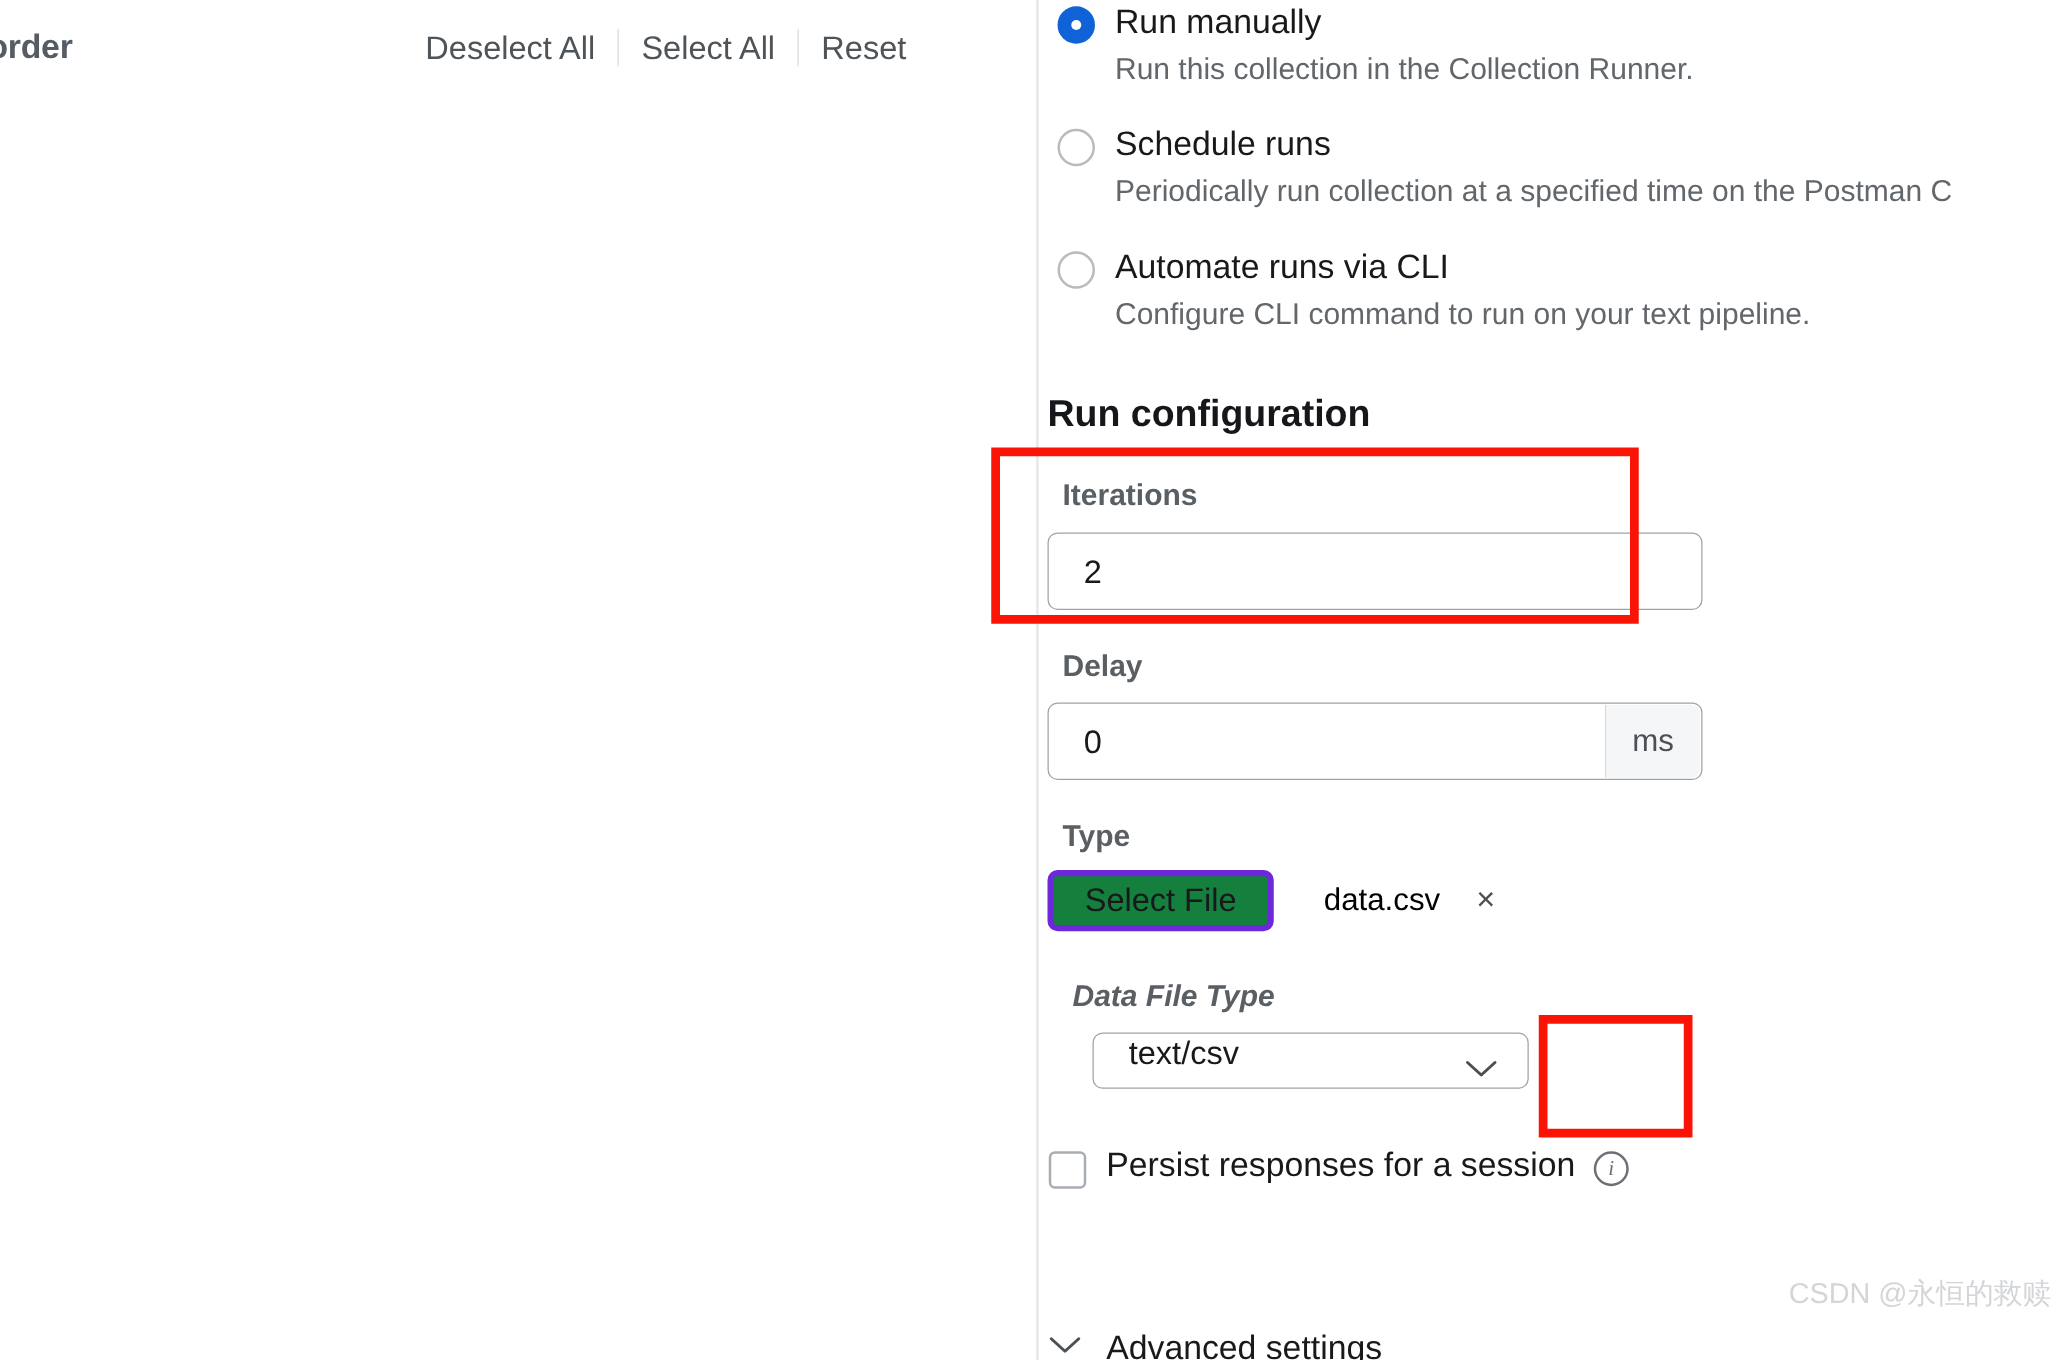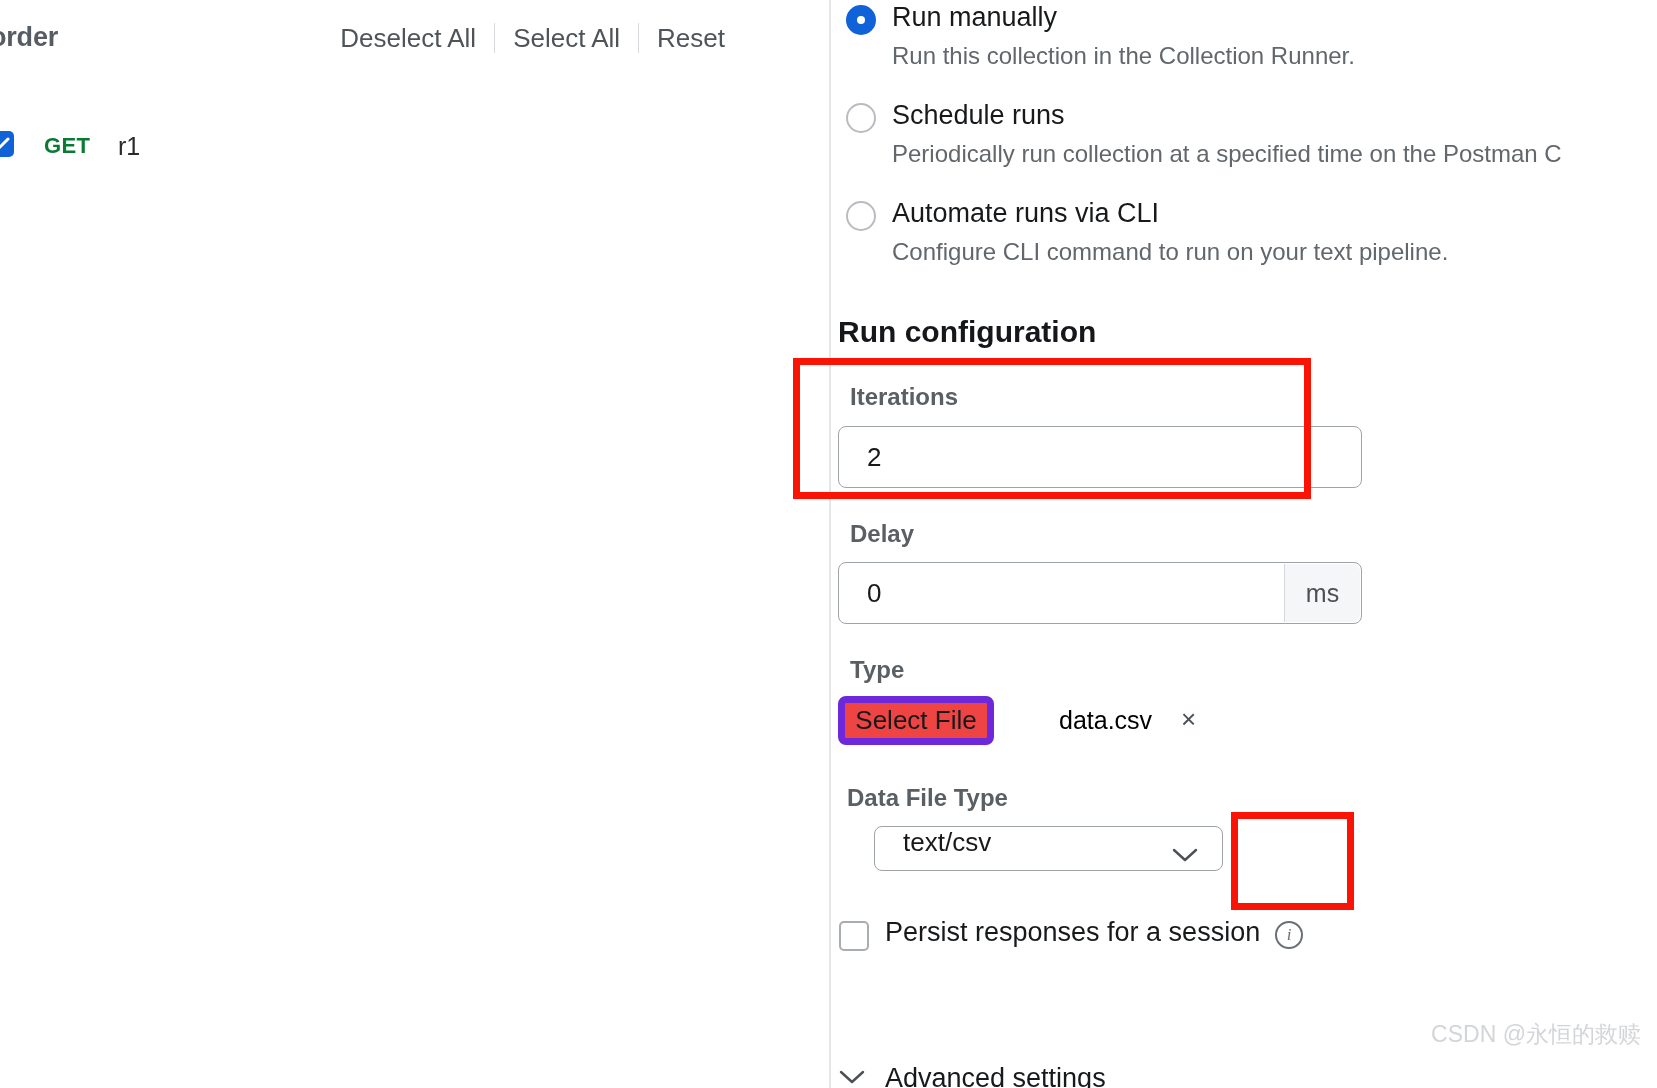--- a/index.html
+++ b/index.html
@@ -221,24 +221,24 @@
   #delay-input {
     left: 7px; top: 562px;
     width: 524px; height: 62px;
   }
 
   
   #data-label { left: 7px; top: 656px; }
   #select-file-button {
     position: absolute;
     left: 7px; top: 696px;
-    width: 156px; height: 49px;
-    border: 7px solid #6d28d9;
+    width: 181px; height: 49px;
+    border: 5px solid #6d28d9;
     border-radius: 8px;
-    background: #ef4444;
+    background: #15803d;
     display: flex;
     align-items: center;
     justify-content: center;
     font-size: 26px;
     color: #17191b;
     cursor: pointer;
   }
   #data-file-name {
     position: absolute;
     left: 228px; top: 706px;
@@ -248,21 +248,21 @@
   }
   #data-file-remove {
     position: absolute;
     left: 350px; top: 704px;
     font-size: 26px;
     color: #4b5055;
     cursor: pointer;
   }
 
   
-  #data-file-type-label { left: 4px; top: 784px; }
+  #data-file-type-label { left: 15px; top: 784px; font-style: italic; }
   #data-file-type-select {
     position: absolute;
     left: 7px; top: 826px;
     width: 349px; height: 45px;
     border: 1px solid #9ea3a8;
     border-radius: 8px;
     background: #ffffff;
     display: flex;
     align-items: flex-start;
     cursor: pointer;
@@ -364,31 +364,20 @@
     <div id="collection-title">order</div>
 
     <div id="selection-actions">
       <div class="action">Deselect All</div>
       <div class="sep"></div>
       <div class="action">Select All</div>
       <div class="sep"></div>
       <div class="action">Reset</div>
     </div>
 
-    <div id="request-list">
-      <div class="request-row">
-        <div class="req-checkbox">
-          <svg width="18" height="14" viewBox="0 0 18 14" aria-hidden="true">
-            <polyline points="2,7 6.5,11.5 16,2" fill="none" stroke="#ffffff" stroke-width="3" stroke-linecap="round" stroke-linejoin="round"></polyline>
-          </svg>
-        </div>
-        <div class="req-method">GET</div>
-        <div class="req-name">r1</div>
-      </div>
-    </div>
   </div>
 
   <div id="panel-divider"></div>
 
   <div id="right-panel">
 
     <div class="radio-group">
 
       <div class="radio-item" style="height:90px;">
         <div class="radio-circle selected"></div>

